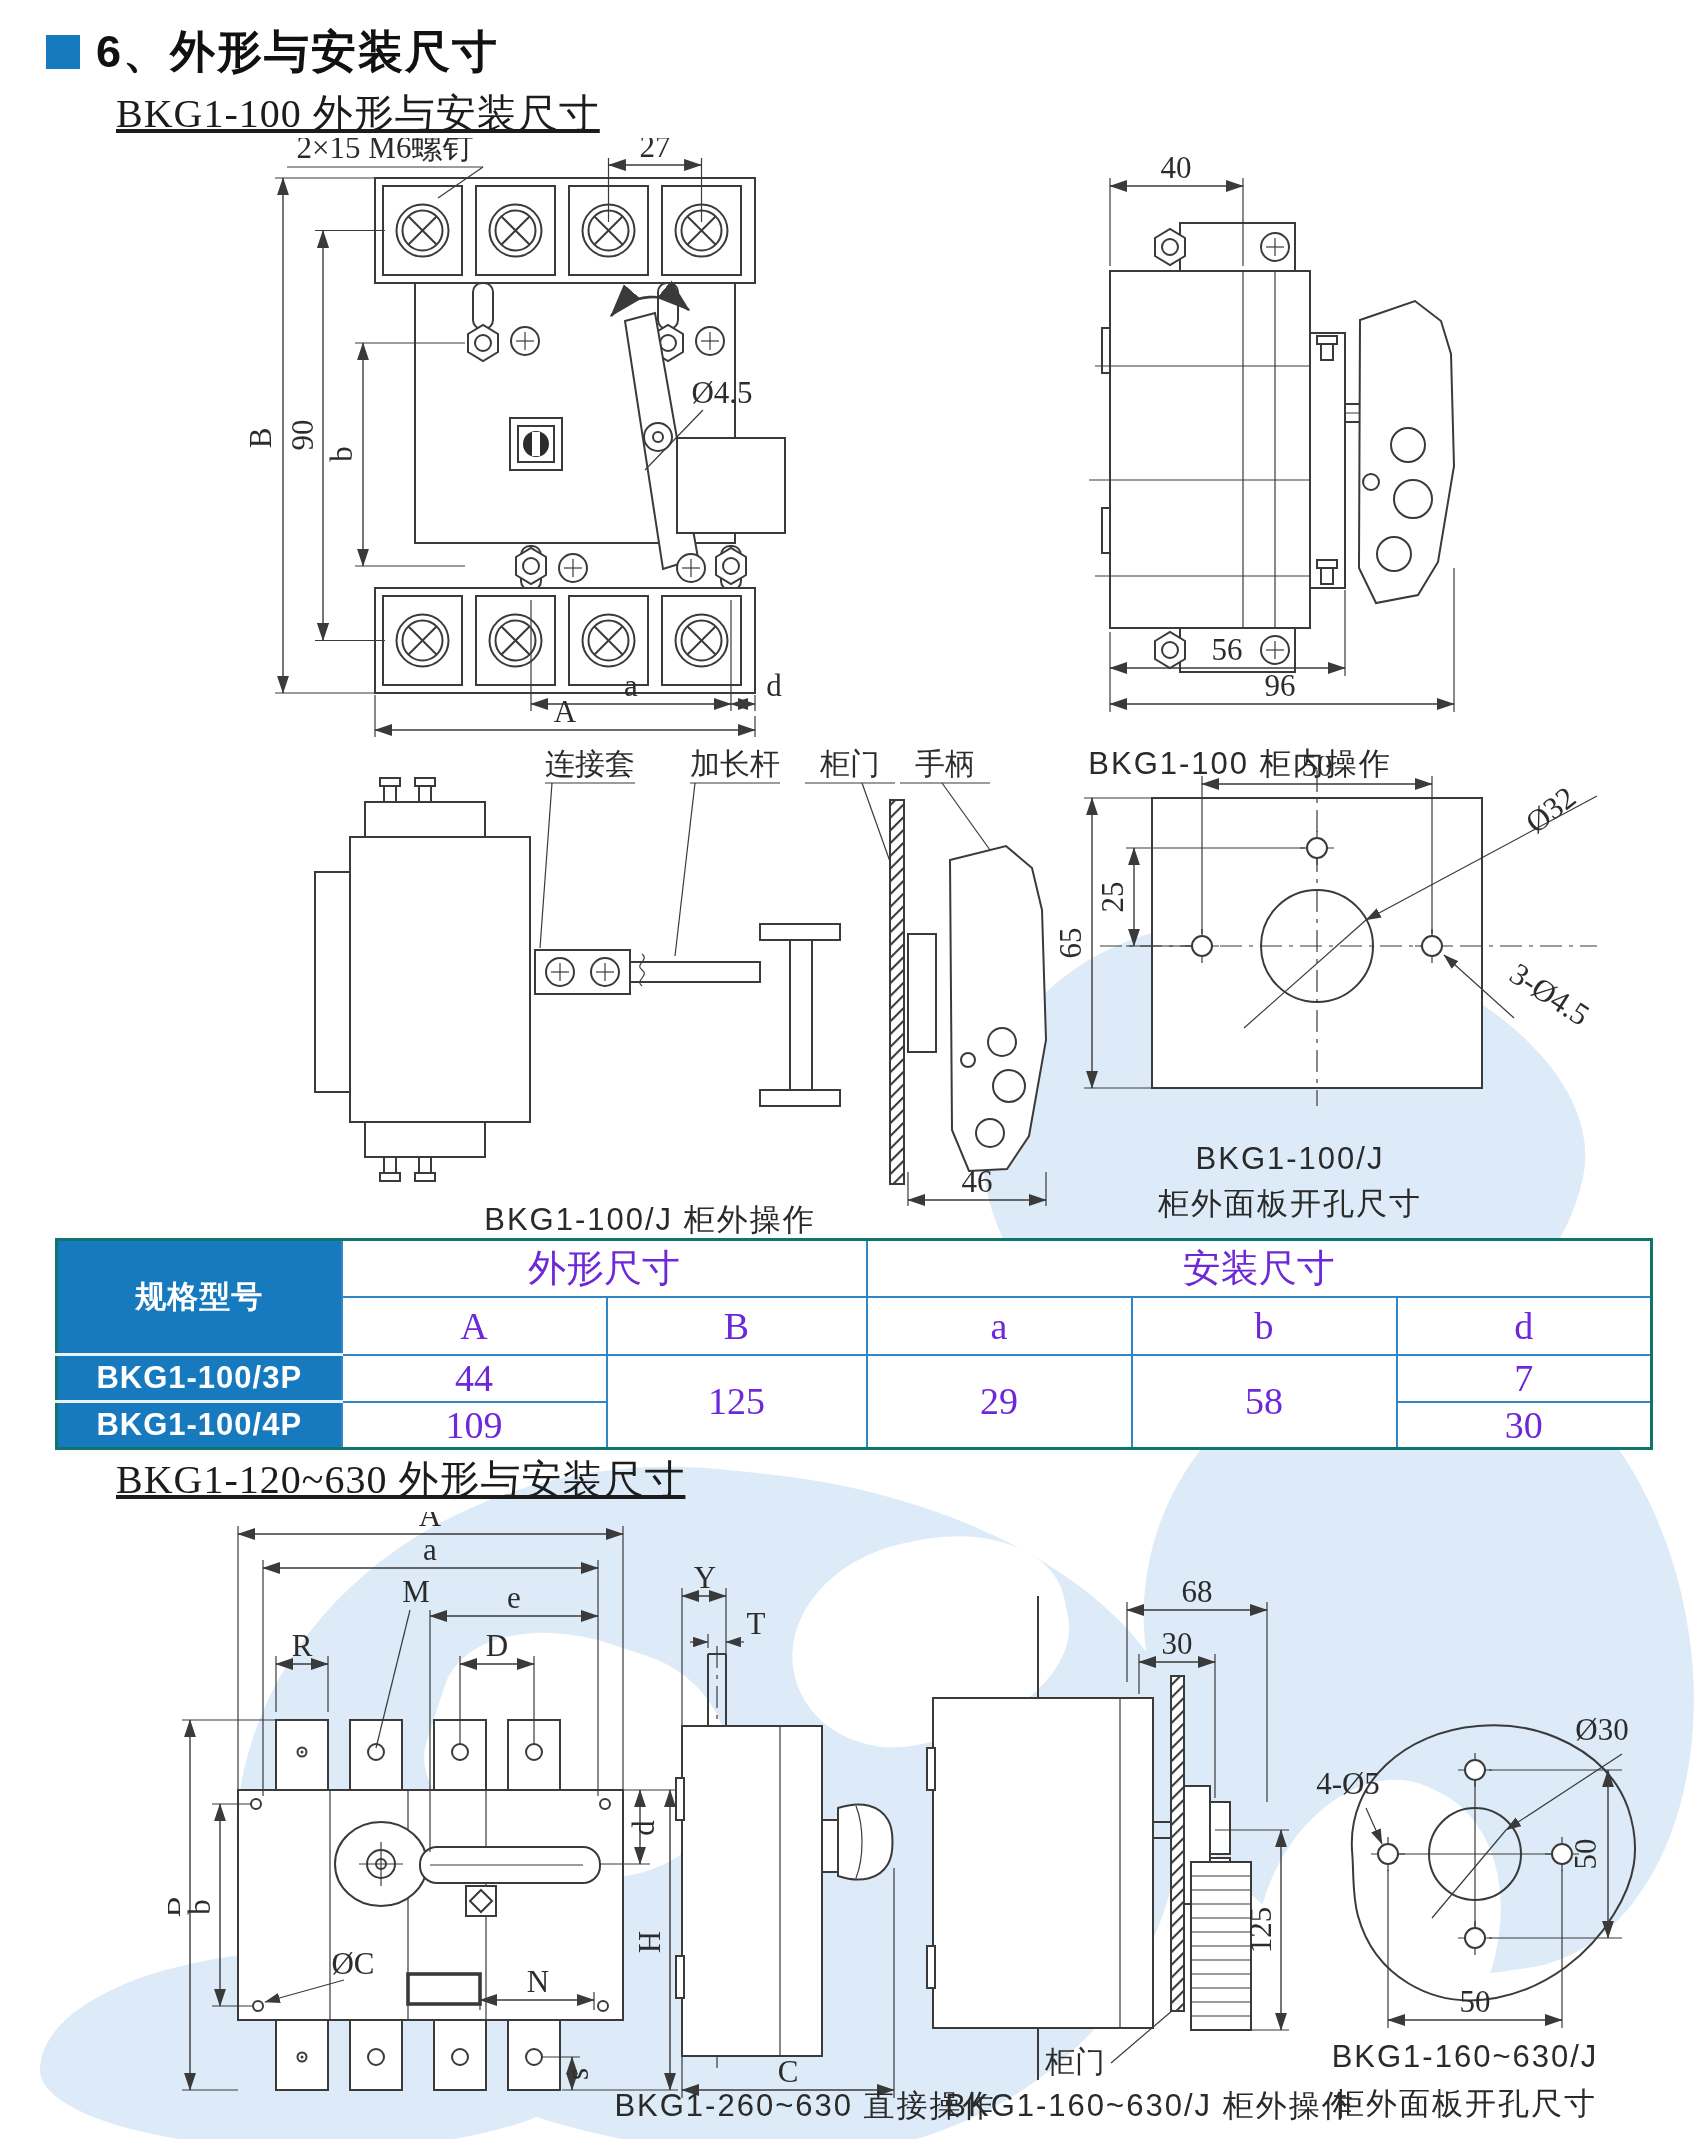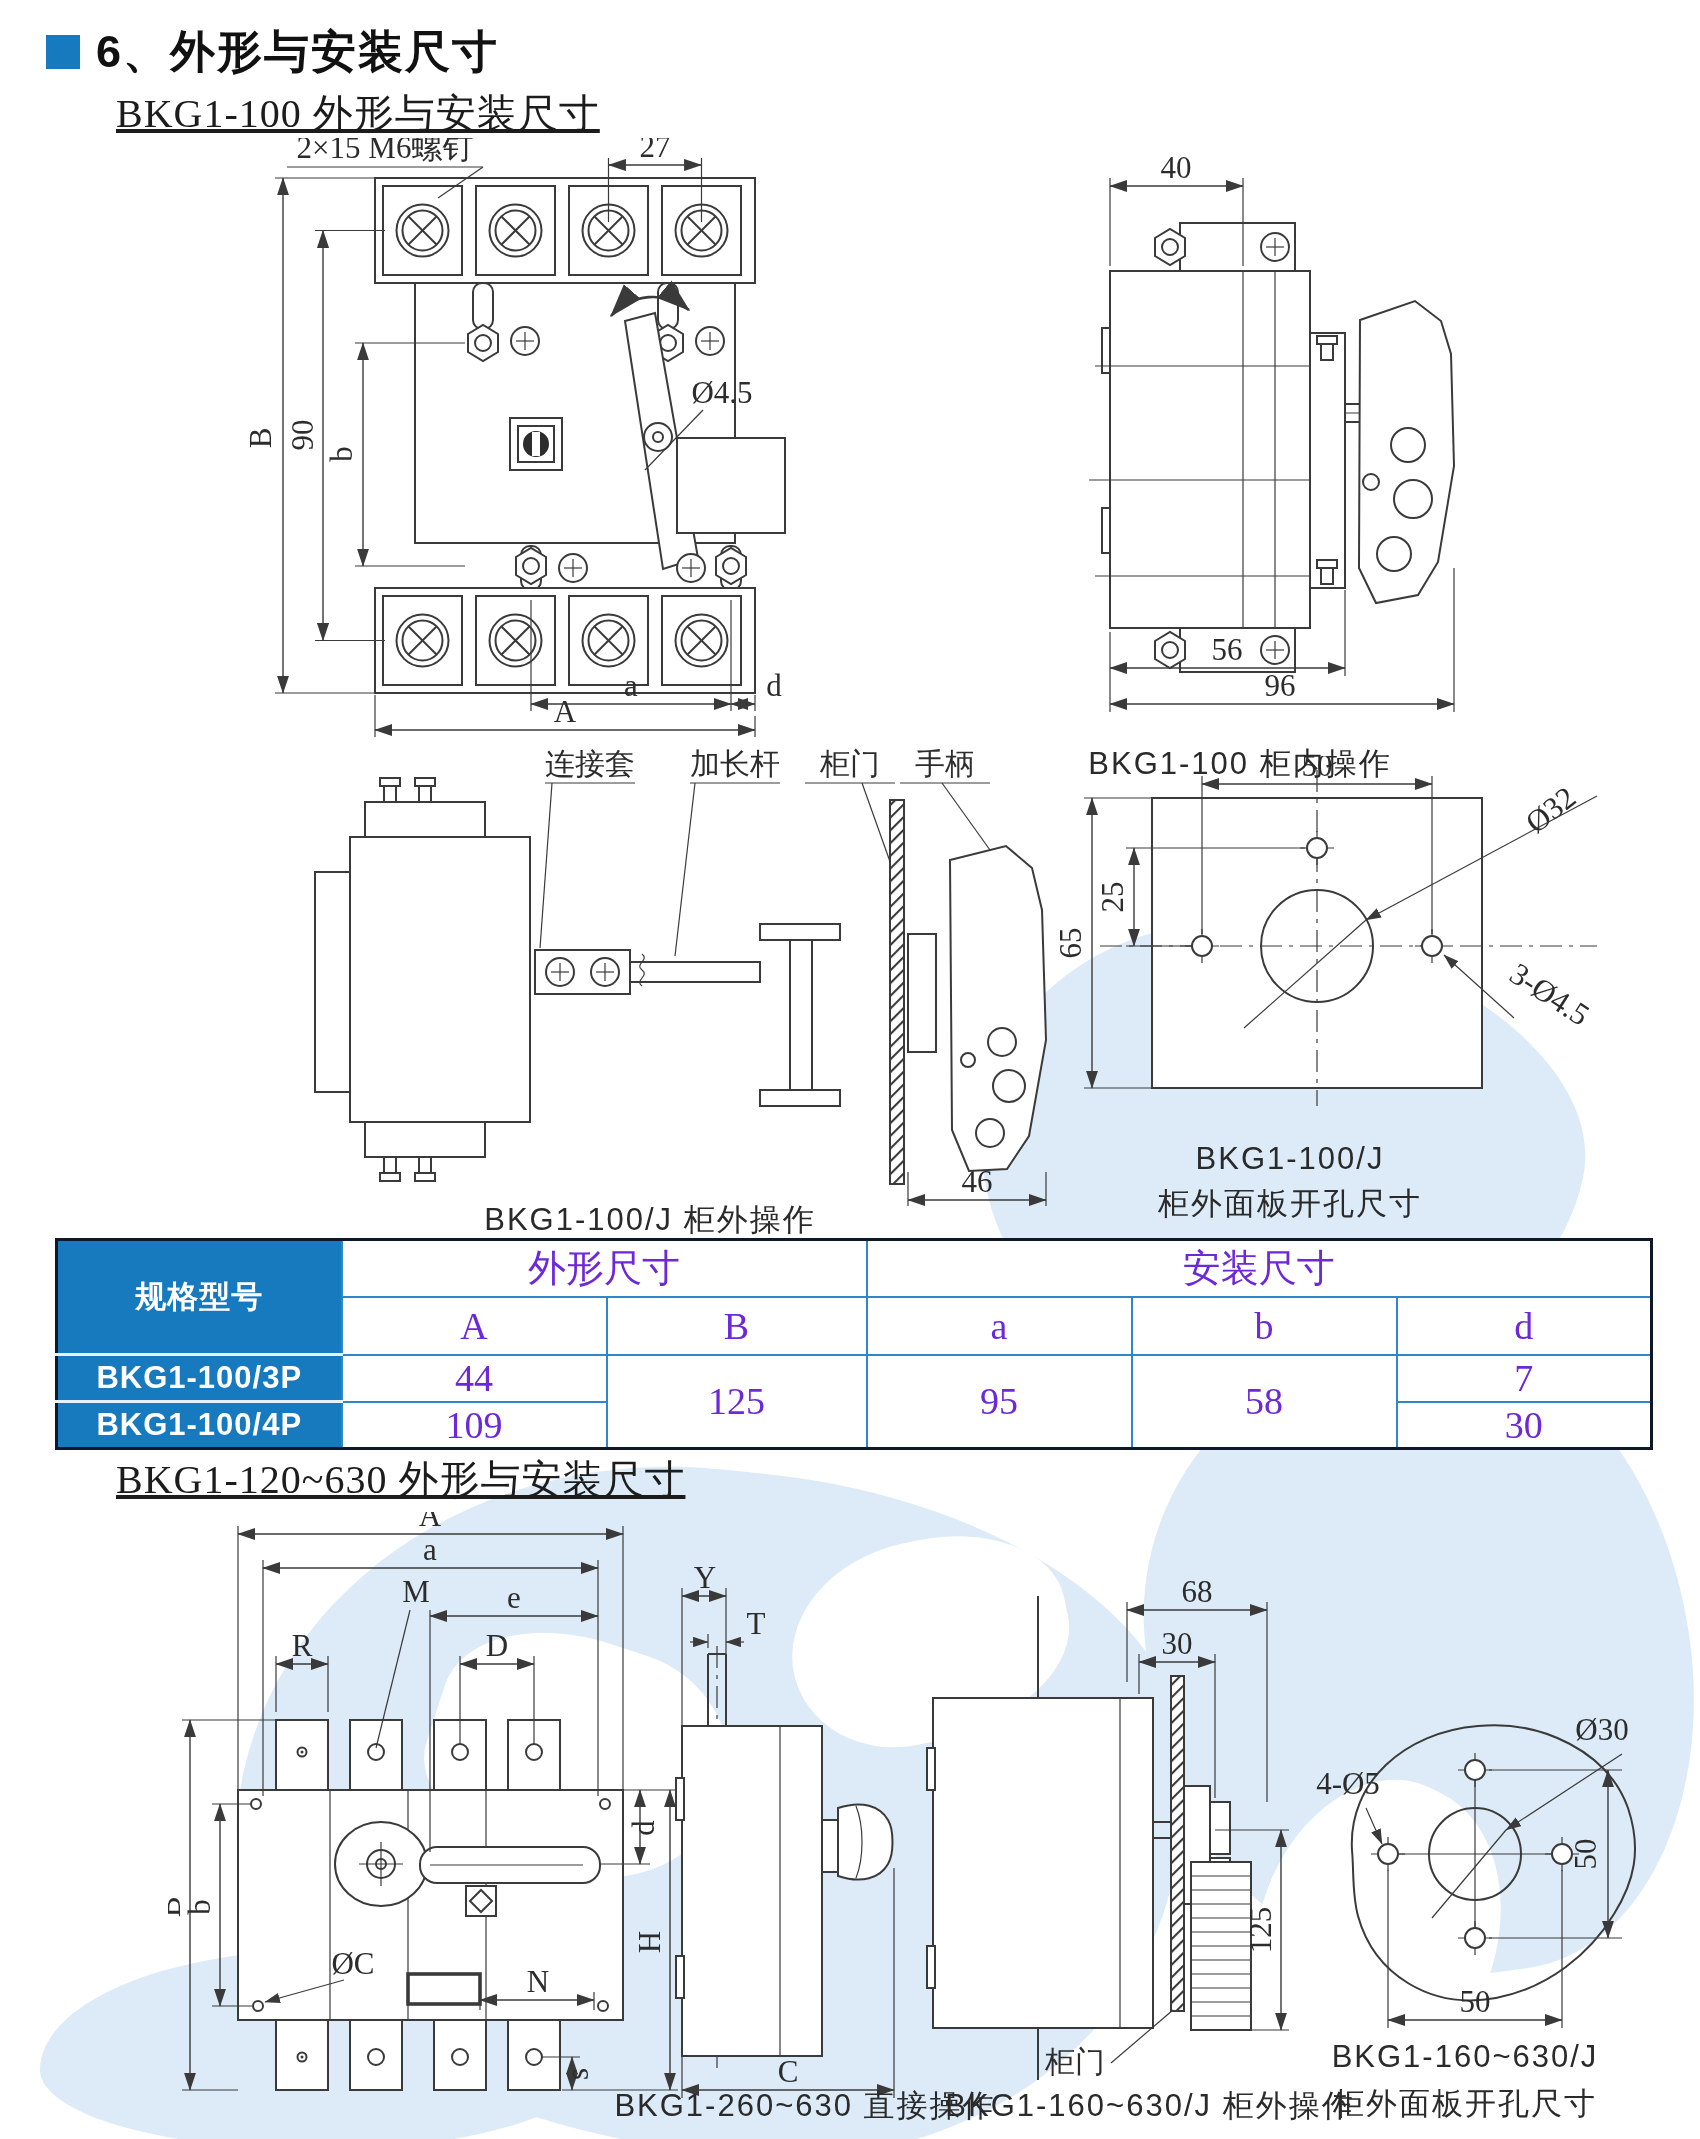--- a/index.html
+++ b/index.html
@@ -19,21 +19,21 @@
   svg .ln{fill:none;stroke:#3a3a3a;stroke-width:2;}
   svg .fw{fill:#ffffff;stroke:#3a3a3a;stroke-width:2;}
   svg .bold{stroke-width:3.6;}
   svg .ext{fill:none;stroke:#3a3a3a;stroke-width:1.2;}
   svg .dd{stroke-dasharray:22 7 4 7;}
   svg .dim{fill:none;stroke:#3a3a3a;stroke-width:1.4;marker-start:url(#arr);marker-end:url(#arr);}
   svg .dtx{font-family:"Liberation Serif",serif;font-size:31px;fill:#2c2c2c;text-anchor:middle;}
   svg .ctx{font-family:"Liberation Sans",sans-serif;font-size:30px;fill:#2c2c2c;text-anchor:middle;}
   
   table.spec{position:absolute;left:55px;top:1238px;width:1595px;z-index:2;border-collapse:collapse;background:#fff;
-             border:3px solid #0f172a;table-layout:fixed;padding-left:8px;}
+             border:3px solid #0f766e;table-layout:fixed;padding-left:8px;}
   .spec td{border:2px solid #2f87c8;text-align:center;vertical-align:middle;
            font-family:"Liberation Serif",serif;font-size:38px;color:#6d28d9;padding:0;}
   .spec td.blue{background:#1779be;color:#fff;font-family:"Liberation Sans",sans-serif;
                 font-weight:bold;font-size:31px;letter-spacing:1px;}
   .spec tr.body td.blue{border-top:3px solid #e8f1fa;}
 </style>
 </head>
 <body>
 
 <div class="page">
@@ -325,21 +325,21 @@
       <td>A</td>
       <td>B</td>
       <td>a</td>
       <td>b</td>
       <td>d</td>
     </tr>
     <tr class="body" style="height:47px">
       <td class="blue">BKG1-100/3P</td>
       <td>44</td>
       <td rowspan="2">125</td>
-      <td rowspan="2">95</td>
+      <td rowspan="2">29</td>
       <td rowspan="2">58</td>
       <td>7</td>
     </tr>
     <tr class="body" style="height:47px">
       <td class="blue">BKG1-100/4P</td>
       <td>109</td>
       <td>30</td>
     </tr>
   </tbody>
     </table>

